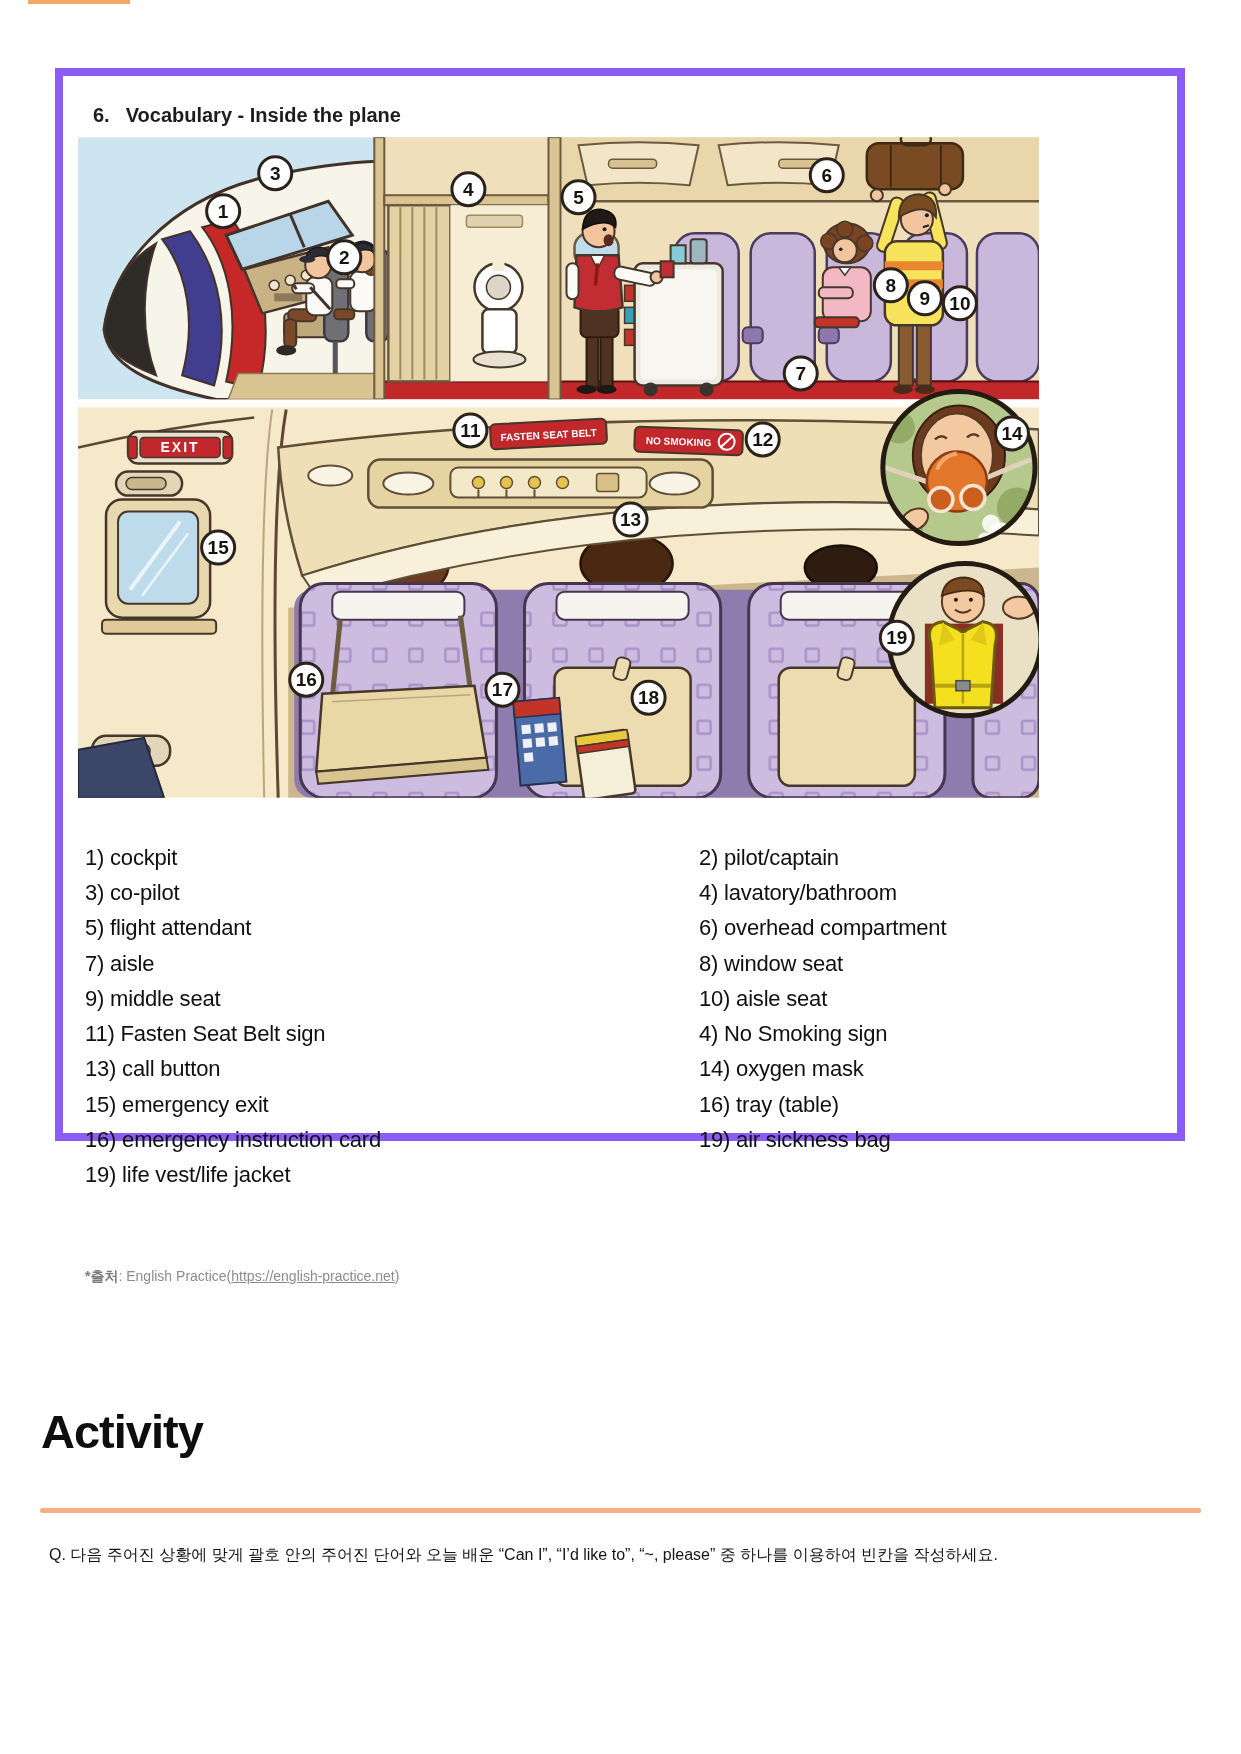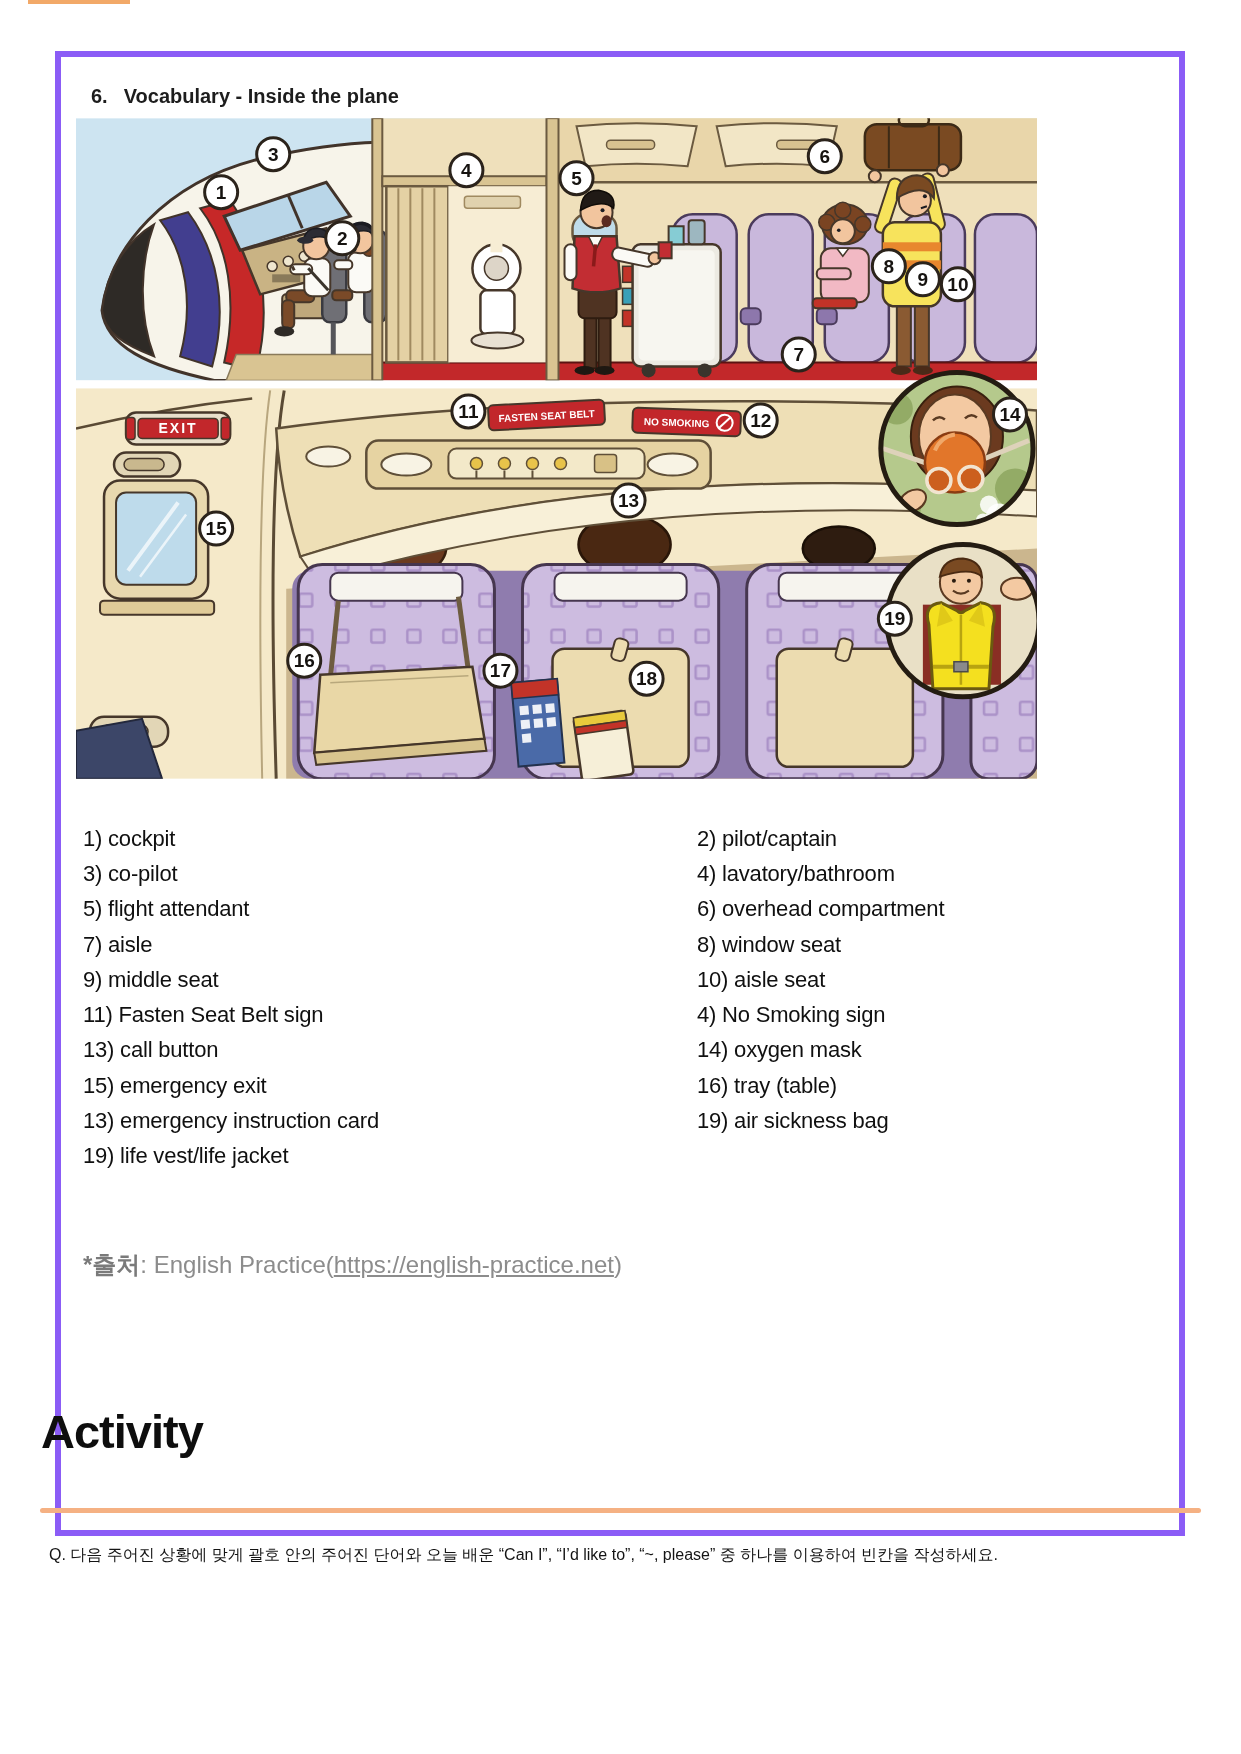--- a/index.html
+++ b/index.html
@@ -1,29 +1,29 @@
 <!DOCTYPE html>
 <html><head>
 <meta charset="utf-8">
 <style>
   html,body{margin:0;padding:0;background:#fff;}
   body{width:1241px;height:1754px;position:relative;overflow:hidden;
        font-family:"Liberation Sans",sans-serif;color:#111;}
   .top-accent{position:absolute;left:28px;top:0;width:102px;height:4px;background:#f2a968;}
-  .card{position:absolute;left:55px;top:51px;width:1130px;height:1485px;
-        border:6px solid #8b5cf6;background:#fff;box-sizing:border-box;}
+  .card{position:absolute;left:55px;top:68px;width:1130px;height:1073px;
+        border:8px solid #8b5cf6;background:#fff;box-sizing:border-box;}
   .card-title{position:absolute;left:30px;top:28px;font-size:20px;font-weight:bold;color:#1d1d1d;}
   .card-title .num{margin-right:16px;}
   .illustration{position:absolute;left:15px;top:61px;width:961px;height:661px;}
   .illustration svg{display:block;width:100%;height:100%;}
   .vocab{position:absolute;left:22px;top:764px;width:1086px;
          display:grid;grid-template-columns:614px 1fr;}
   .vocab-cell{height:35.3px;display:flex;align-items:center;font-size:22px;
               letter-spacing:-0.2px;color:#101010;white-space:pre;}
-  .source{position:absolute;left:22px;top:1192px;font-size:24px;color:#8c8c8c;}
+  .source{position:absolute;left:22px;top:1192px;font-size:14px;color:#8c8c8c;}
   .source .lbl{font-weight:bold;color:#7a7a7a;}
   .source a{color:#8c8c8c;text-decoration:underline;cursor:pointer;}
   .activity-title{position:absolute;left:41px;top:1404px;margin:0;font-size:47px;
                   font-weight:800;color:#0e0e0e;letter-spacing:-1px;}
   .divider{position:absolute;left:40px;top:1508px;width:1161px;height:5px;
            border:none;border-radius:3px;margin:0;}
   .question{position:absolute;left:49px;top:1534px;width:1150px;margin:0;
             font-size:16px;line-height:42px;color:#141414;word-break:break-all;}
   
   .badge-c{fill:#ffffff;stroke:#2b231b;stroke-width:3px;}
@@ -489,21 +489,21 @@
         <div class="vocab-cell">7) aisle</div>
         <div class="vocab-cell">8) window seat</div>
         <div class="vocab-cell">9) middle seat</div>
         <div class="vocab-cell">10) aisle seat</div>
         <div class="vocab-cell">11) Fasten Seat Belt sign</div>
         <div class="vocab-cell">4) No Smoking sign</div>
         <div class="vocab-cell">13) call button</div>
         <div class="vocab-cell">14) oxygen mask</div>
         <div class="vocab-cell">15) emergency exit</div>
         <div class="vocab-cell">16) tray (table)</div>
-        <div class="vocab-cell">13) emergency instruction card</div>
+        <div class="vocab-cell">16) emergency instruction card</div>
         <div class="vocab-cell">19) air sickness bag</div>
         <div class="vocab-cell">19) life vest/life jacket</div>
         <div class="vocab-cell"></div>
       </div>
 
     <div class="source">
       <span class="lbl">*출처</span><span>: </span><span>English Practice(</span><a>https://english-practice.net</a><span>)</span>
     </div>
   </div>
 

